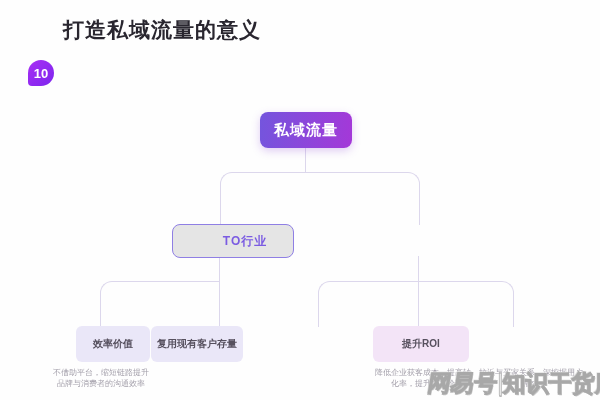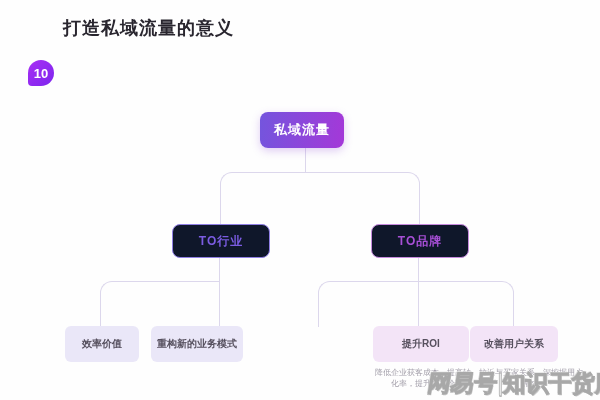--- a/index.html
+++ b/index.html
@@ -11,41 +11,41 @@
   
   .badge{
     position:absolute;left:28px;top:13px;width:26px;height:26px;
     border-radius:13px 13px 13px 4px;
     background:linear-gradient(135deg,#a82ef4 0%,#7d26ee 100%);
     color:#fff;font-size:13px;font-weight:bold;
     display:flex;align-items:center;justify-content:center;margin-top:47px;
   }
   .title{
     position:absolute;left:63px;top:16px;
-    font-size:18px;font-weight:bold;color:#29262f;letter-spacing:1px;
+    font-size:21px;font-weight:bold;color:#29262f;letter-spacing:1px;
   }
   
   .root{
-    position:absolute;left:260px;top:112px;width:84px;height:36px;
+    position:absolute;left:260px;top:112px;width:92px;height:36px;
     border-radius:8px;
     background:linear-gradient(95deg,#7455dd 0%,#a438d8 100%);
-    color:#fff;font-size:13px;font-weight:bold;letter-spacing:1px;
+    color:#fff;font-size:15px;font-weight:bold;letter-spacing:1px;
     display:flex;align-items:center;justify-content:center;
     box-shadow:0 3px 8px rgba(130,60,210,.25);
   }
   
   .conn{position:absolute;border:0 solid #dcd7ec;}
   .trunk{border-left-width:1.5px;width:0;}
   .elbow-l{border-top-width:1.5px;border-left-width:1.5px;border-top-left-radius:12px;}
   .elbow-r{border-top-width:1.5px;border-right-width:1.5px;border-top-right-radius:12px;}
   
   .branch{
     position:absolute;top:224px;width:96px;height:32px;border-radius:8px;
-    background:#0f172a;font-size:12px;font-weight:bold;letter-spacing:1px;
-    display:flex;align-items:center;justify-content:center;
+    background:#e5e5e5;font-size:12px;font-weight:bold;letter-spacing:1px;
+    display:flex;align-items:center;justify-content:center;padding-left:24px;
   }
   .branch.industry{left:172px;border:1.5px solid #8f7fe4;color:#7b5ce2;}
   .branch.brand{left:371px;border:1.5px solid #c68ade;color:#a74fd6;}
   
   .leaf{
     position:absolute;top:326px;height:36px;border-radius:6px;
     font-size:10px;font-weight:bold;color:#56505e;line-height:12px;
     display:flex;align-items:center;justify-content:center;
     text-align:center;padding:2px 3px;box-sizing:border-box;
   }
@@ -82,27 +82,26 @@
   <div class="conn trunk" style="left:219px;top:256px;height:70px;"></div>
   <div class="conn elbow-l" style="left:100px;top:281px;width:119px;height:45px;"></div>
 
   <div class="conn trunk" style="left:418px;top:256px;height:70px;"></div>
   <div class="conn elbow-l" style="left:318px;top:281px;width:100px;height:45px;"></div>
   <div class="conn elbow-r" style="left:419px;top:281px;width:94px;height:45px;"></div>
 
   <div class="root">私域流量</div>
 
   <div class="branch industry">TO行业</div>
-  <div class="branch brand">TO品牌</div>
 
-  <div class="leaf lav" style="left:65px;width:74px;">效率价值</div>
-  <div class="leaf lav" style="left:151px;width:92px;">重构新的业务模式</div>
+  <div class="leaf lav" style="left:76px;width:74px;">效率价值</div>
+  <div class="leaf lav" style="left:151px;width:92px;">复用现有客户存量</div>
   <div class="leaf pink" style="left:373px;width:96px;">提升ROI</div>
-  <div class="leaf pink" style="left:470px;width:88px;">改善用户关系</div>
 
+  <div class="desc" style="left:50px;width:102px;">不借助平台，缩短链路提升品牌与消费者的沟通效率</div>
   <div class="desc" style="left:365px;width:100px;margin-left:8px;">降低企业获客成本，提高转化率，提升客单价</div>
   <div class="desc" style="left:460px;width:104px;margin-left:19px;">拉近与买家关系，深挖掘用户需求</div>
 
   <div class="watermark">
     <span class="brand">网易号</span><span class="sep">|</span><span>知识干货库</span>
   </div>
 
 </div>
 
 </body></html>

